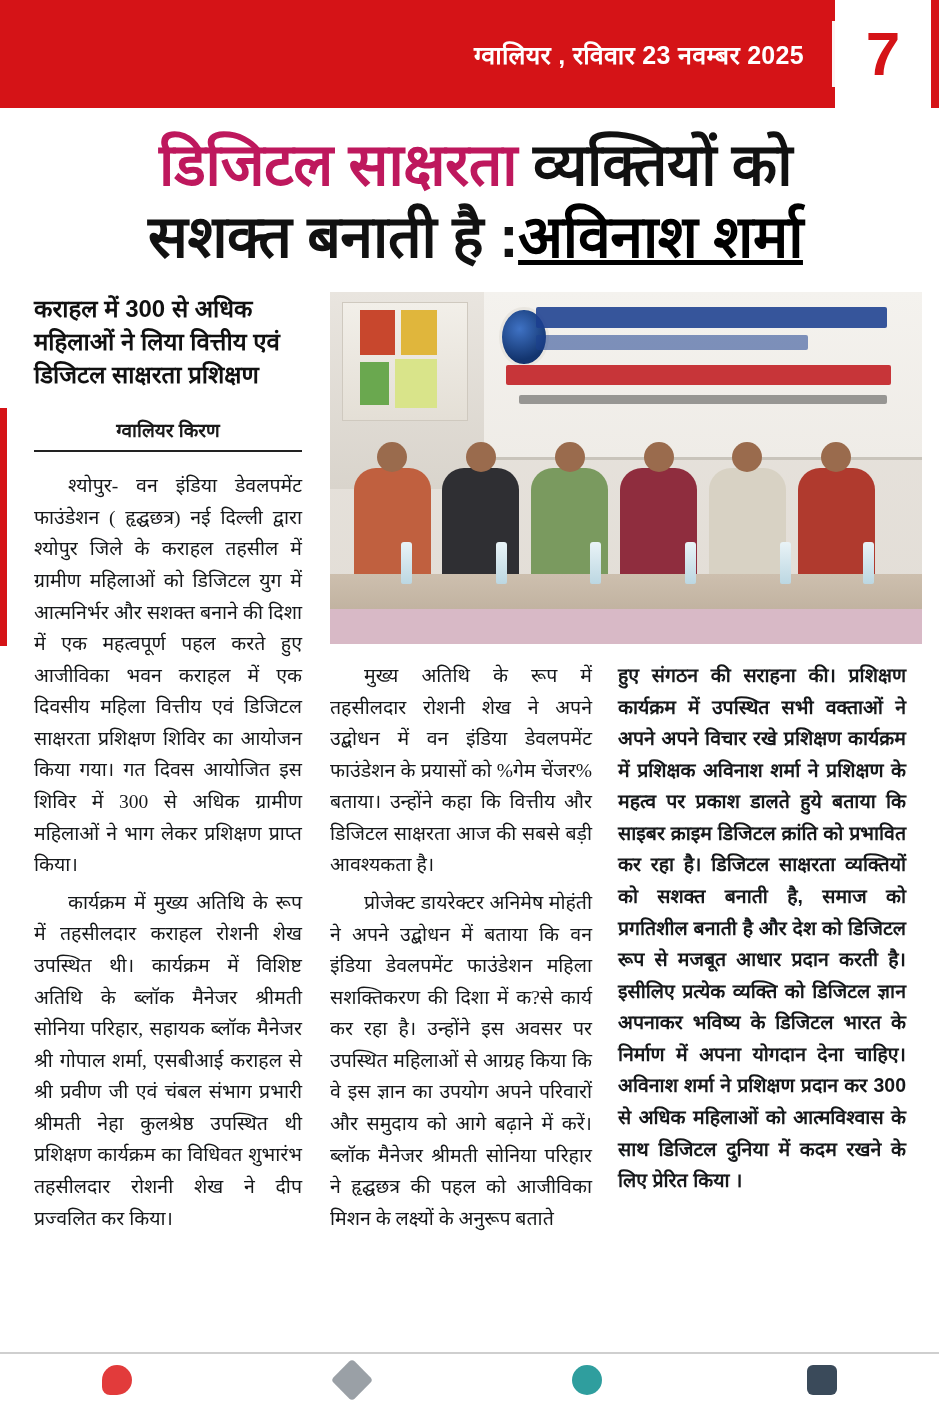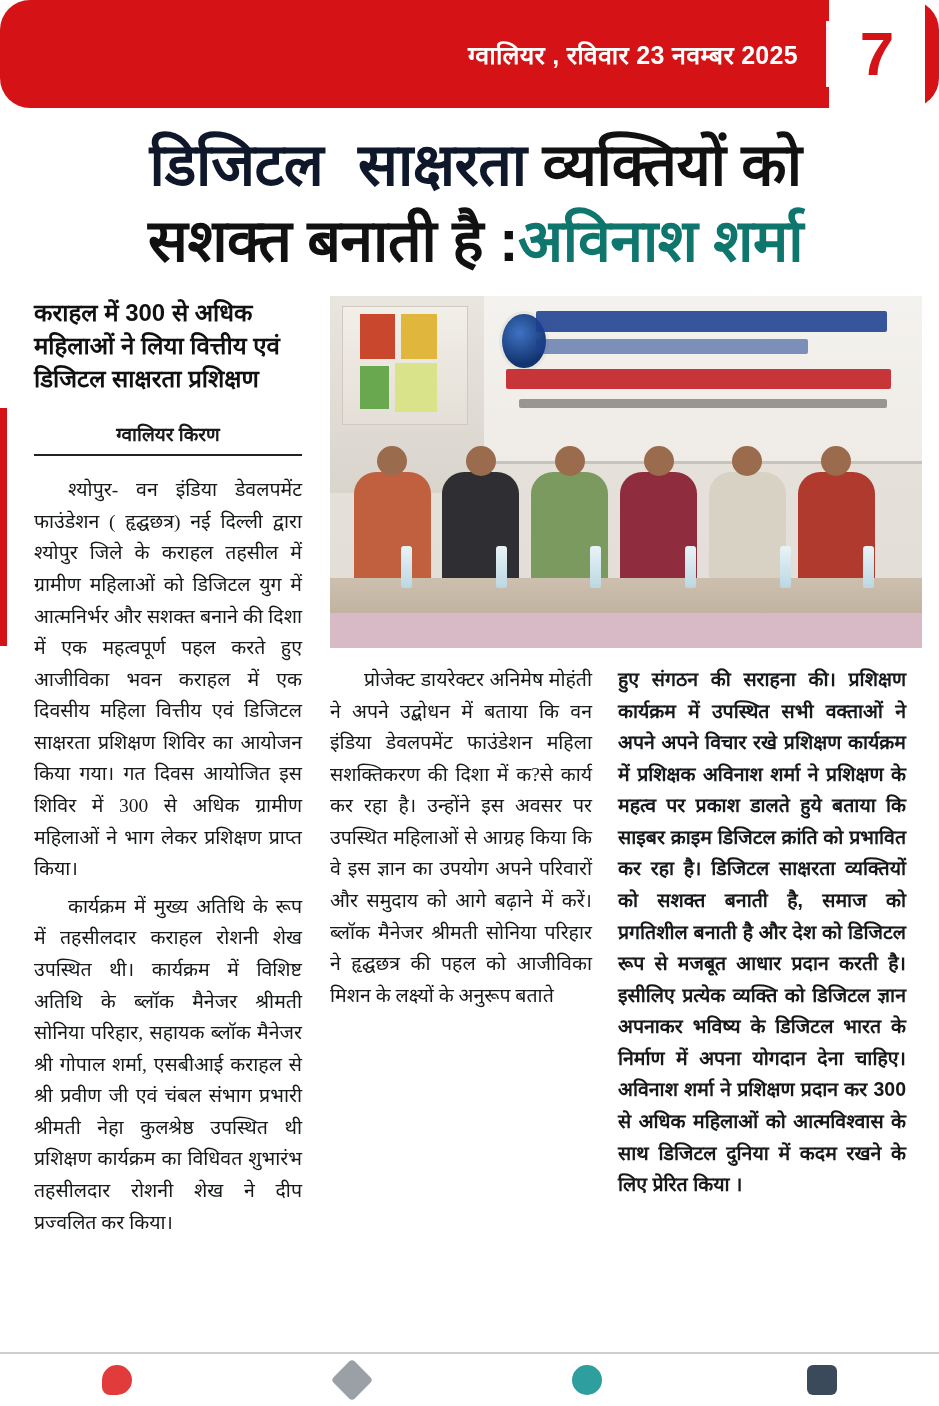--- a/index.html
+++ b/index.html
@@ -17,23 +17,22 @@
   }
 
   
   .masthead {
     position: relative;
     height: 108px;
     background: #d51317;
     display: flex;
     align-items: center;
     justify-content: flex-end;
-    padding-right: 14px;
+    padding-right: 8px;
     box-sizing: border-box;
-    border-radius: 30px;
   }
   .masthead-date {
     color: #ffffff;
     font-size: 25px;
     font-weight: bold;
     letter-spacing: 0.3px;
     padding-right: 28px;
     white-space: nowrap;
   }
   .masthead-divider {
@@ -73,23 +72,23 @@
   }
   .headline {
     font-size: 59px;
     font-weight: bold;
     line-height: 1.22;
     letter-spacing: -0.5px;
     text-align: center;
     color: #141414;
     margin: 0;
   }
-  .hl-red { color: #0f172a; font-family: Liberation Mono, monospace; }
+  .hl-red { color: #be185d; }
   .hl-black { color: #111111; }
-  .hl-blue { color: #0f766e; }
+  .hl-blue { color: #000000; text-decoration: underline; }
 
   
   .content {
     display: flex;
     padding: 18px 24px 0 34px;
     box-sizing: border-box;
   }
   .col {
     box-sizing: border-box;
   }
@@ -289,20 +288,21 @@
         <div class="ph-table"></div>
         <div class="ph-cloth"></div>
         <div class="bottle" style="left:12%;"></div>
         <div class="bottle" style="left:28%;"></div>
         <div class="bottle" style="left:44%;"></div>
         <div class="bottle" style="left:60%;"></div>
         <div class="bottle" style="left:76%;"></div>
         <div class="bottle" style="left:90%;"></div>
       </div>
     </div>
+    <p class="body-text indent">मुख्य अतिथि के रूप में तहसीलदार रोशनी शेख ने अपने उद्बोधन में वन इंडिया डेवलपमेंट फाउंडेशन के प्रयासों को %गेम चेंजर% बताया। उन्होंने कहा कि वित्तीय और डिजिटल साक्षरता आज की सबसे बड़ी आवश्यकता है।</p>
     <p class="body-text indent">प्रोजेक्ट डायरेक्टर अनिमेष मोहंती ने अपने उद्बोधन में बताया कि वन इंडिया डेवलपमेंट फाउंडेशन महिला सशक्तिकरण की दिशा में क?से कार्य कर रहा है। उन्होंने इस अवसर पर उपस्थित महिलाओं से आग्रह किया कि वे इस ज्ञान का उपयोग अपने परिवारों और समुदाय को आगे बढ़ाने में करें। ब्लॉक मैनेजर श्रीमती सोनिया परिहार ने हृद्घछत्र की पहल को आजीविका मिशन के लक्ष्यों के अनुरूप बताते</p>
   </div>
 
   <div class="col col-3">
     <div style="height:368px;"></div>
     <p class="body-text">हुए संगठन की सराहना की। प्रशिक्षण कार्यक्रम में उपस्थित सभी वक्ताओं ने अपने अपने विचार रखे प्रशिक्षण कार्यक्रम में प्रशिक्षक अविनाश शर्मा ने प्रशिक्षण के महत्व पर प्रकाश डालते हुये बताया कि साइबर क्राइम डिजिटल क्रांति को प्रभावित कर रहा है। डिजिटल साक्षरता व्यक्तियों को सशक्त बनाती है, समाज को प्रगतिशील बनाती है और देश को डिजिटल रूप से मजबूत आधार प्रदान करती है। इसीलिए प्रत्येक व्यक्ति को डिजिटल ज्ञान अपनाकर भविष्य के डिजिटल भारत के निर्माण में अपना योगदान देना चाहिए। अविनाश शर्मा ने प्रशिक्षण प्रदान कर 300 से अधिक महिलाओं को आत्मविश्वास के साथ डिजिटल दुनिया में कदम रखने के लिए प्रेरित किया ।</p>
   </div>
 </div>
 
 <div class="bottom-strip">

